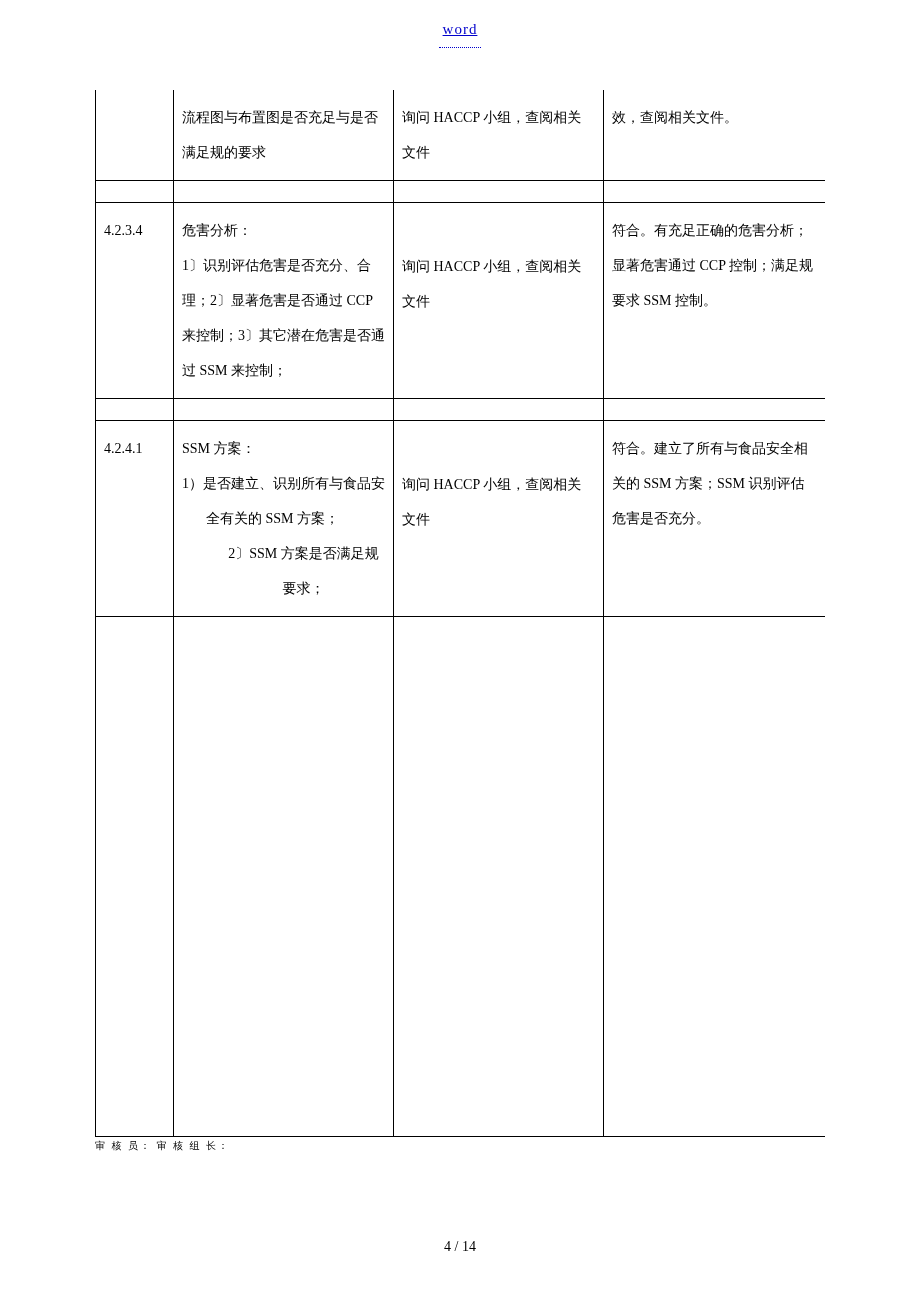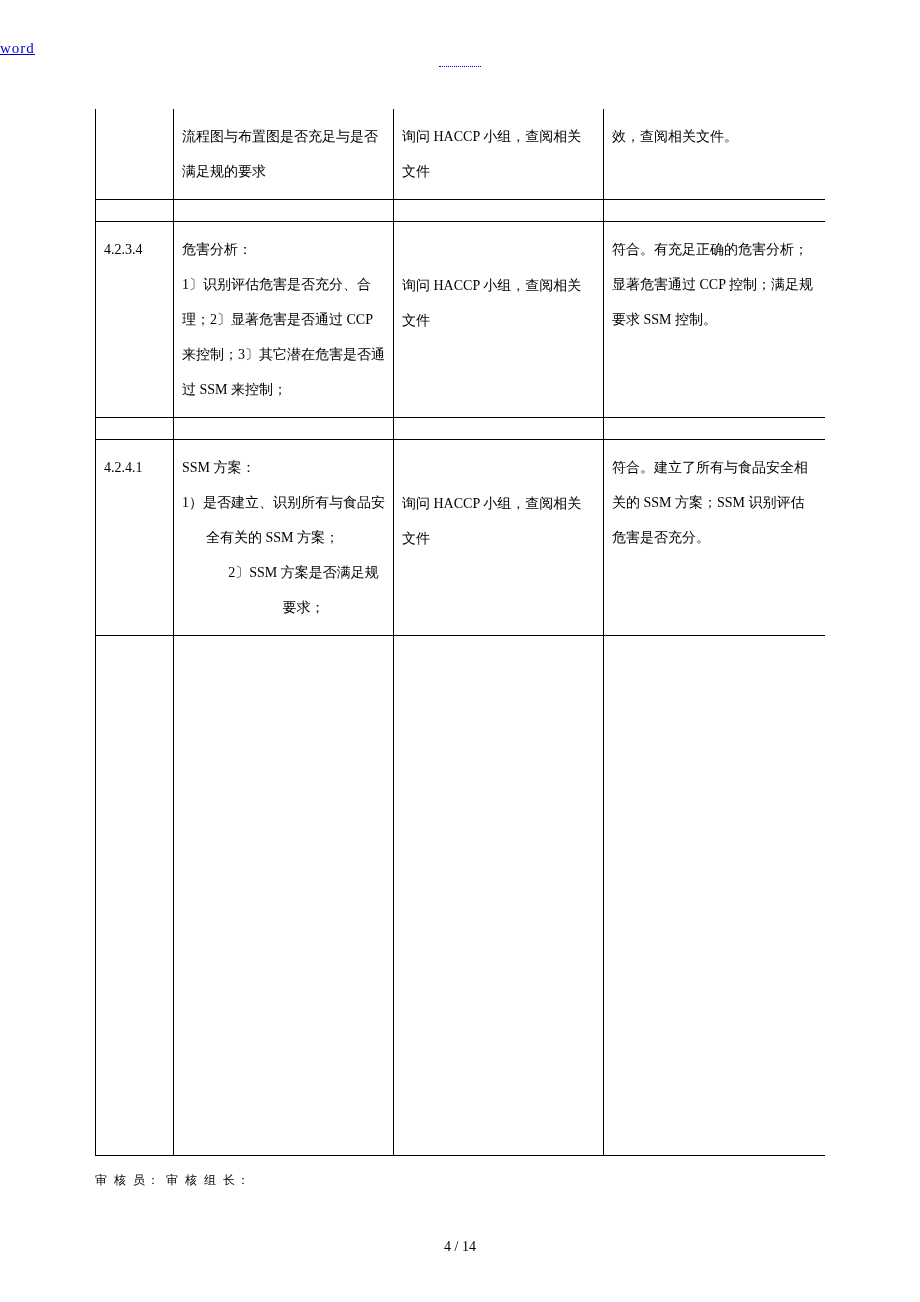--- a/index.html
+++ b/index.html
@@ -10,21 +10,22 @@
     body {
       font-family: SimSun, "宋体", serif;
       font-size: 14px;
       background: #fff;
       color: #000;
       width: 920px;
       height: 1302px;
       position: relative;
     }
     .header {
-      padding-top: 40px;
+      text-align: center;
+      padding-top: 21px;
       padding-bottom: 8px;
     }
     .header a {
       color: #0000cc;
       text-decoration: underline;
       font-size: 15px;
       letter-spacing: 1px;
     }
     .dotted-underline {
       border-bottom: 1px dotted #0000cc;
@@ -66,22 +67,22 @@
     }
     .indent-list {
       padding-left: 24px;
       text-indent: -24px;
     }
     .indent-list2 {
       padding-left: 40px;
       text-align: center;
     }
     .signatures {
-      margin-top: 16px;
-      font-size: 12px;
+      margin-top: 2px;
+      font-size: 10px;
       letter-spacing: 2px;
     }
     .footer {
       position: absolute;
       bottom: 47px;
       width: 100%;
       text-align: center;
       font-size: 14px;
     }
     .nested-cell {

